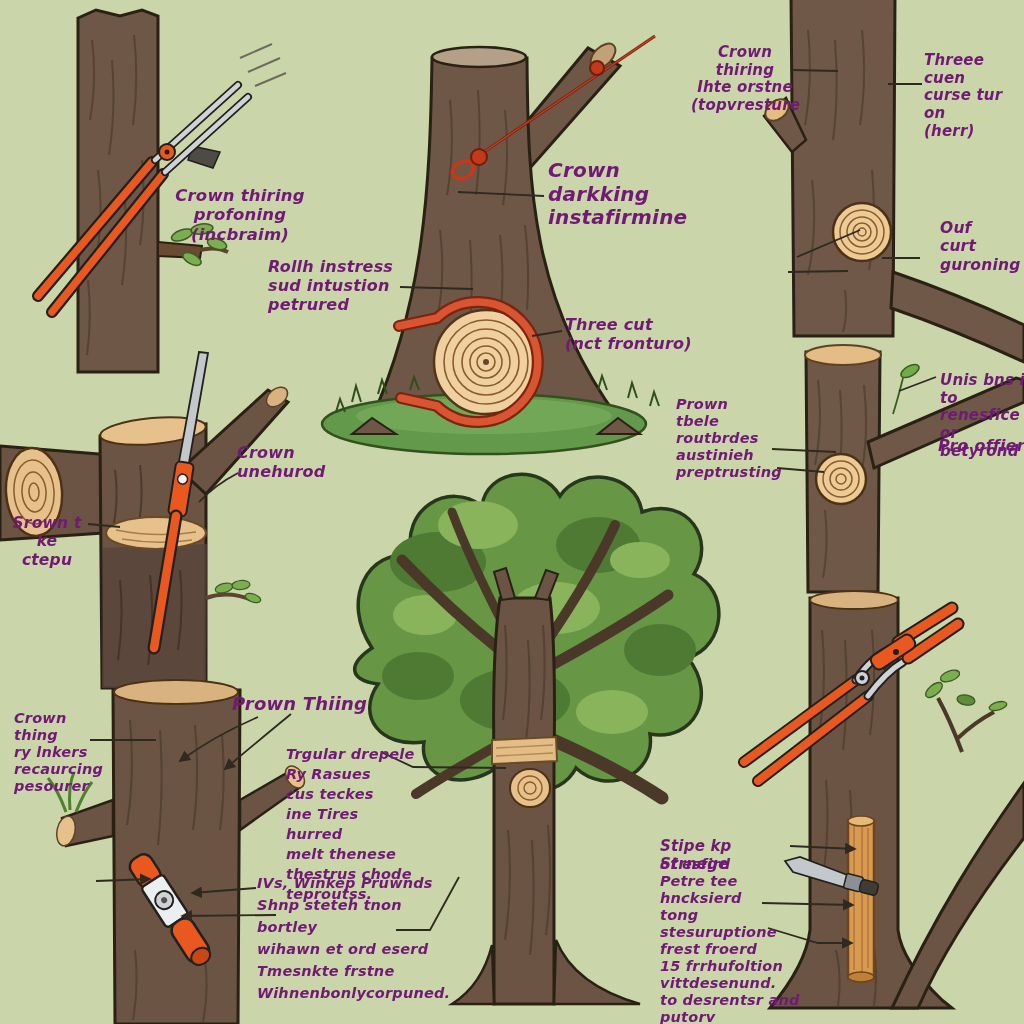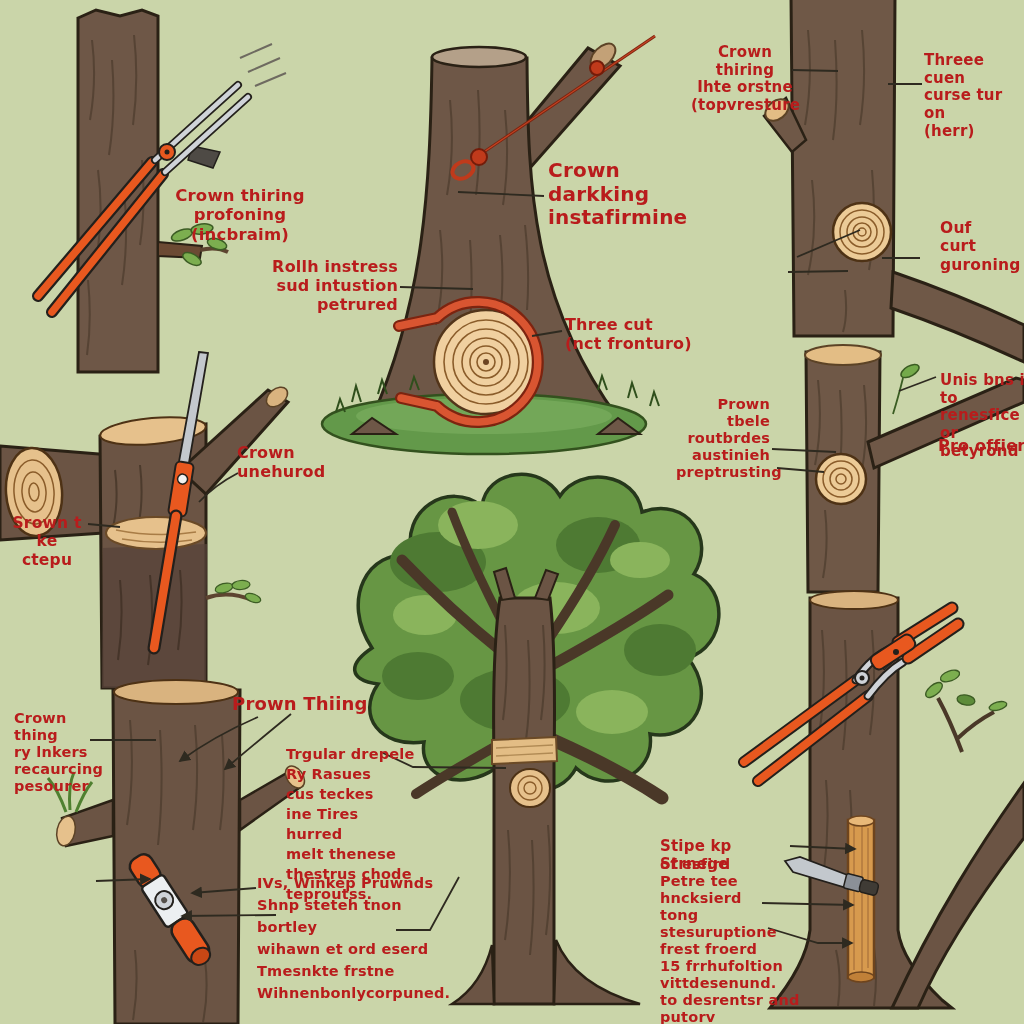--- a/index.html
+++ b/index.html
@@ -5,28 +5,28 @@
   html,body{margin:0;padding:0;}
   #canvas{
     position:relative;width:1024px;height:1024px;overflow:hidden;
     background:#cad5a9;
     font-family:"DejaVu Sans",sans-serif;
   }
   #art{position:absolute;left:0;top:0;}
   .lbl{
     position:absolute;
     font-family:"DejaVu Sans",sans-serif;
-    font-weight:bold;
-    color:#b91c1c;
+    font-style:italic;font-weight:bold;
+    color:#701a75;
     white-space:pre-line;
     line-height:1.18;
     letter-spacing:.2px;
   }
   .c{text-align:center;}
-  .r{text-align:right;}
+  .r{text-align:left;}
 </style>
 </head>
 <body>
 
 <div id="canvas">
 
 <svg id="art" width="1024" height="1024" viewBox="0 0 1024 1024">
   <defs>
     <marker id="arr" viewBox="0 0 10 10" refX="8.5" refY="5" markerWidth="6.5" markerHeight="6.5" orient="auto-start-reverse">
       <path d="M0,0 L10,5 L0,10 Z" fill="#2e2a20"></path>

